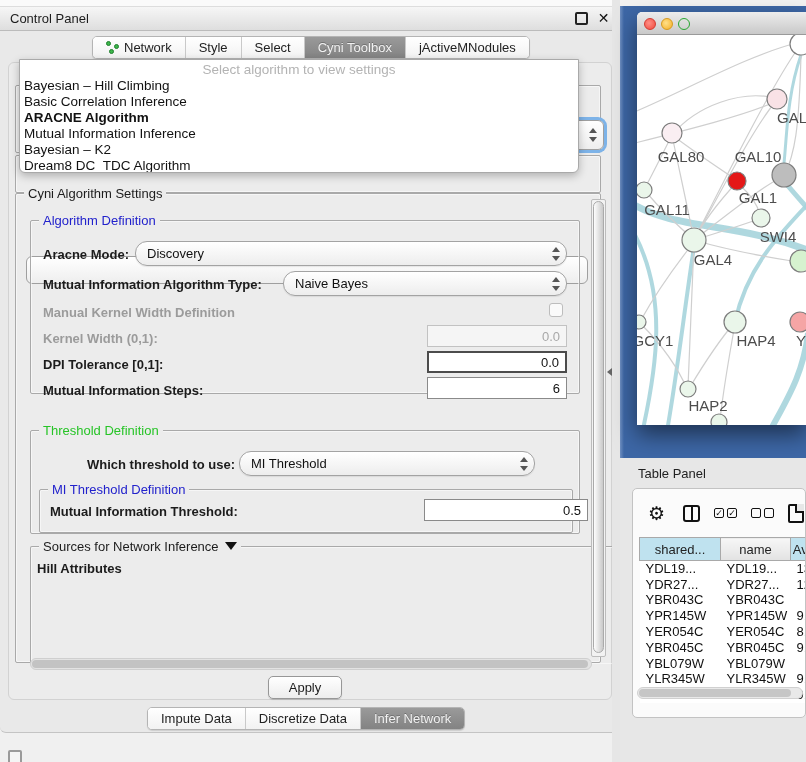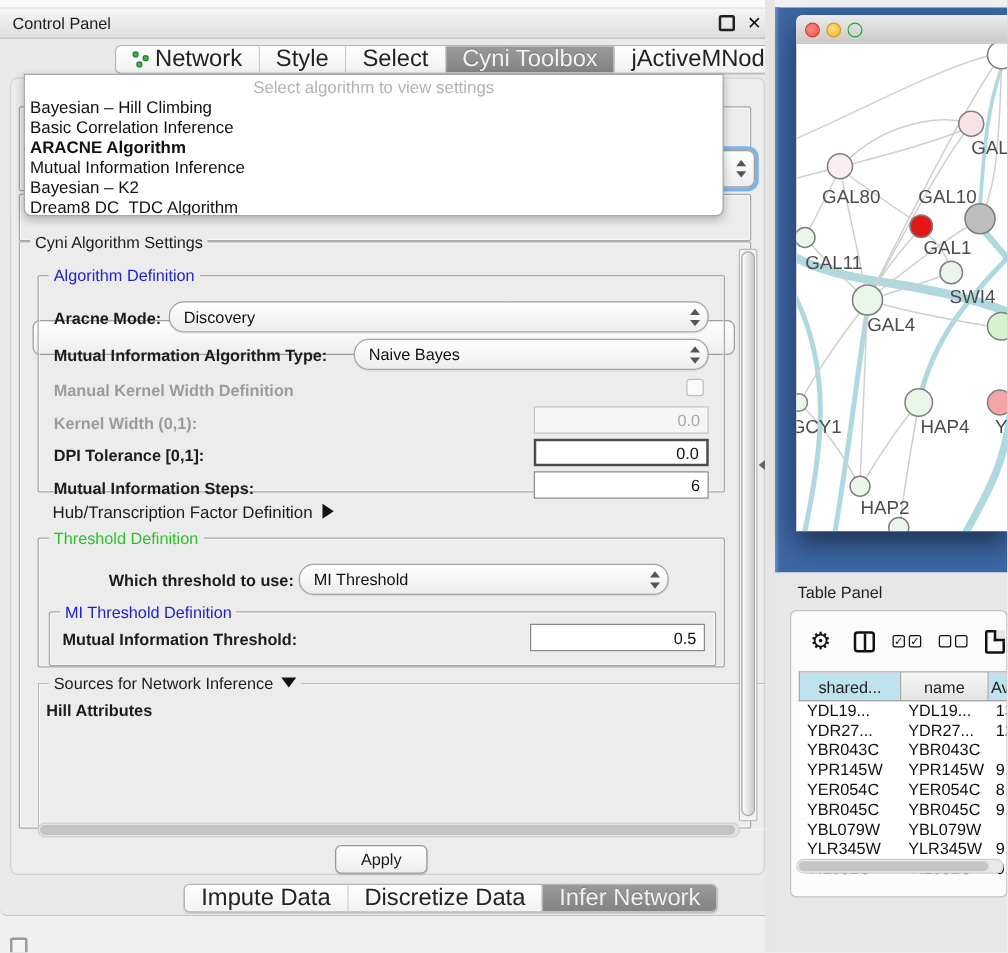--- a/index.html
+++ b/index.html
@@ -17,21 +17,21 @@
   .tb-icon { position:absolute; top:5px; width:13px; height:13px; cursor:default; }
   #float-icon { right:32px; border:2px solid #222; border-radius:2px; }
   #close-icon { right:10px; font-weight:bold; font-size:14px; color:#111; line-height:13px; text-align:center; }
 
   
   .segments { position:absolute; display:flex; height:23px; border:1px solid #b4b4b4; border-radius:5px;
     overflow:hidden; background:#fff; box-shadow:0 1px 1px rgba(0,0,0,.12); }
   #top-tabs { left:92px; top:36px; }
   #bottom-tabs { left:147px; top:707px; }
   .seg { display:flex; align-items:center; justify-content:center; padding:0 13px; height:100%;
-    background:linear-gradient(#ffffff,#f2f2f2); border-right:1px solid #c9c9c9; font-size:19px; color:#222; white-space:nowrap; }
+    background:linear-gradient(#ffffff,#f2f2f2); border-right:1px solid #c9c9c9; font-size:13px; color:#222; white-space:nowrap; }
   .seg:last-child { border-right:none; }
   .seg.sel { background:linear-gradient(#9a9a9a,#838383); color:#f2f2f2; text-shadow:0 -1px 0 rgba(0,0,0,.25); }
   .net-ic { width:13px; height:13px; margin-right:5px; position:relative; }
   .net-ic i { position:absolute; width:5px; height:5px; border-radius:50%; background:#3bb54a; border:1px solid #1e7f2c; }
   .net-ic i:nth-child(1){left:0;top:0;} .net-ic i:nth-child(2){right:0;top:3px;} .net-ic i:nth-child(3){left:3px;bottom:0;}
 
   
   #cp-card { position:absolute; left:8px; top:62px; width:604px; height:638px;
     background:#ececec; border:1px solid #d2d2d2; border-radius:6px; }
 
@@ -247,40 +247,37 @@
           <div class="tfield b-dark" style="left:396px; top:130px; width:140px;">
             <input value="0.0" style="">
           </div>
 
           <span class="row-label" style="left:12px; top:162px;">Mutual Information Steps:</span>
           <div class="tfield b-med" style="left:396px; top:156px; width:140px;">
             <input value="6" style="">
           </div>
         </div>
 
-        <span class="row-label plain" style="left:26px; top:208px; font-size:13.5px;">
-          <span>Hub/Transcription Factor Definition</span><span class="tri-right"></span>
-        </span>
 
         <div id="thr-grp" class="grp">
           <span class="grp-title green">Threshold Definition</span>
 
           <span class="row-label" style="left:56px; top:26px;">Which threshold to use:</span>
           <div class="combo" style="left:208px; top:20px; width:296px;">
             <span class="cval">MI Threshold</span>
             <span class="steppers">
                 <i class="up"></i>
                 <i class="dn"></i>
               </span>
           </div>
 
           <div id="mithr-grp" class="grp">
             <span class="grp-title blue">MI Threshold Definition</span>
             <span class="row-label" style="left:10px; top:14px;">Mutual Information Threshold:</span>
-            <div class="tfield b-med" style="left:384px; top:9px; width:140px;">
+            <div class="tfield b-med" style="left:384px; top:9px; width:164px;">
               <input value="0.5" style="">
             </div>
           </div>
         </div>
 
         <div id="src-grp" class="grp">
           <span class="grp-title">
             <span>Sources for Network Inference</span><span class="tri-down"></span>
           </span>
           <span class="row-label" style="left:6px; top:14px;">Hill Attributes</span>

